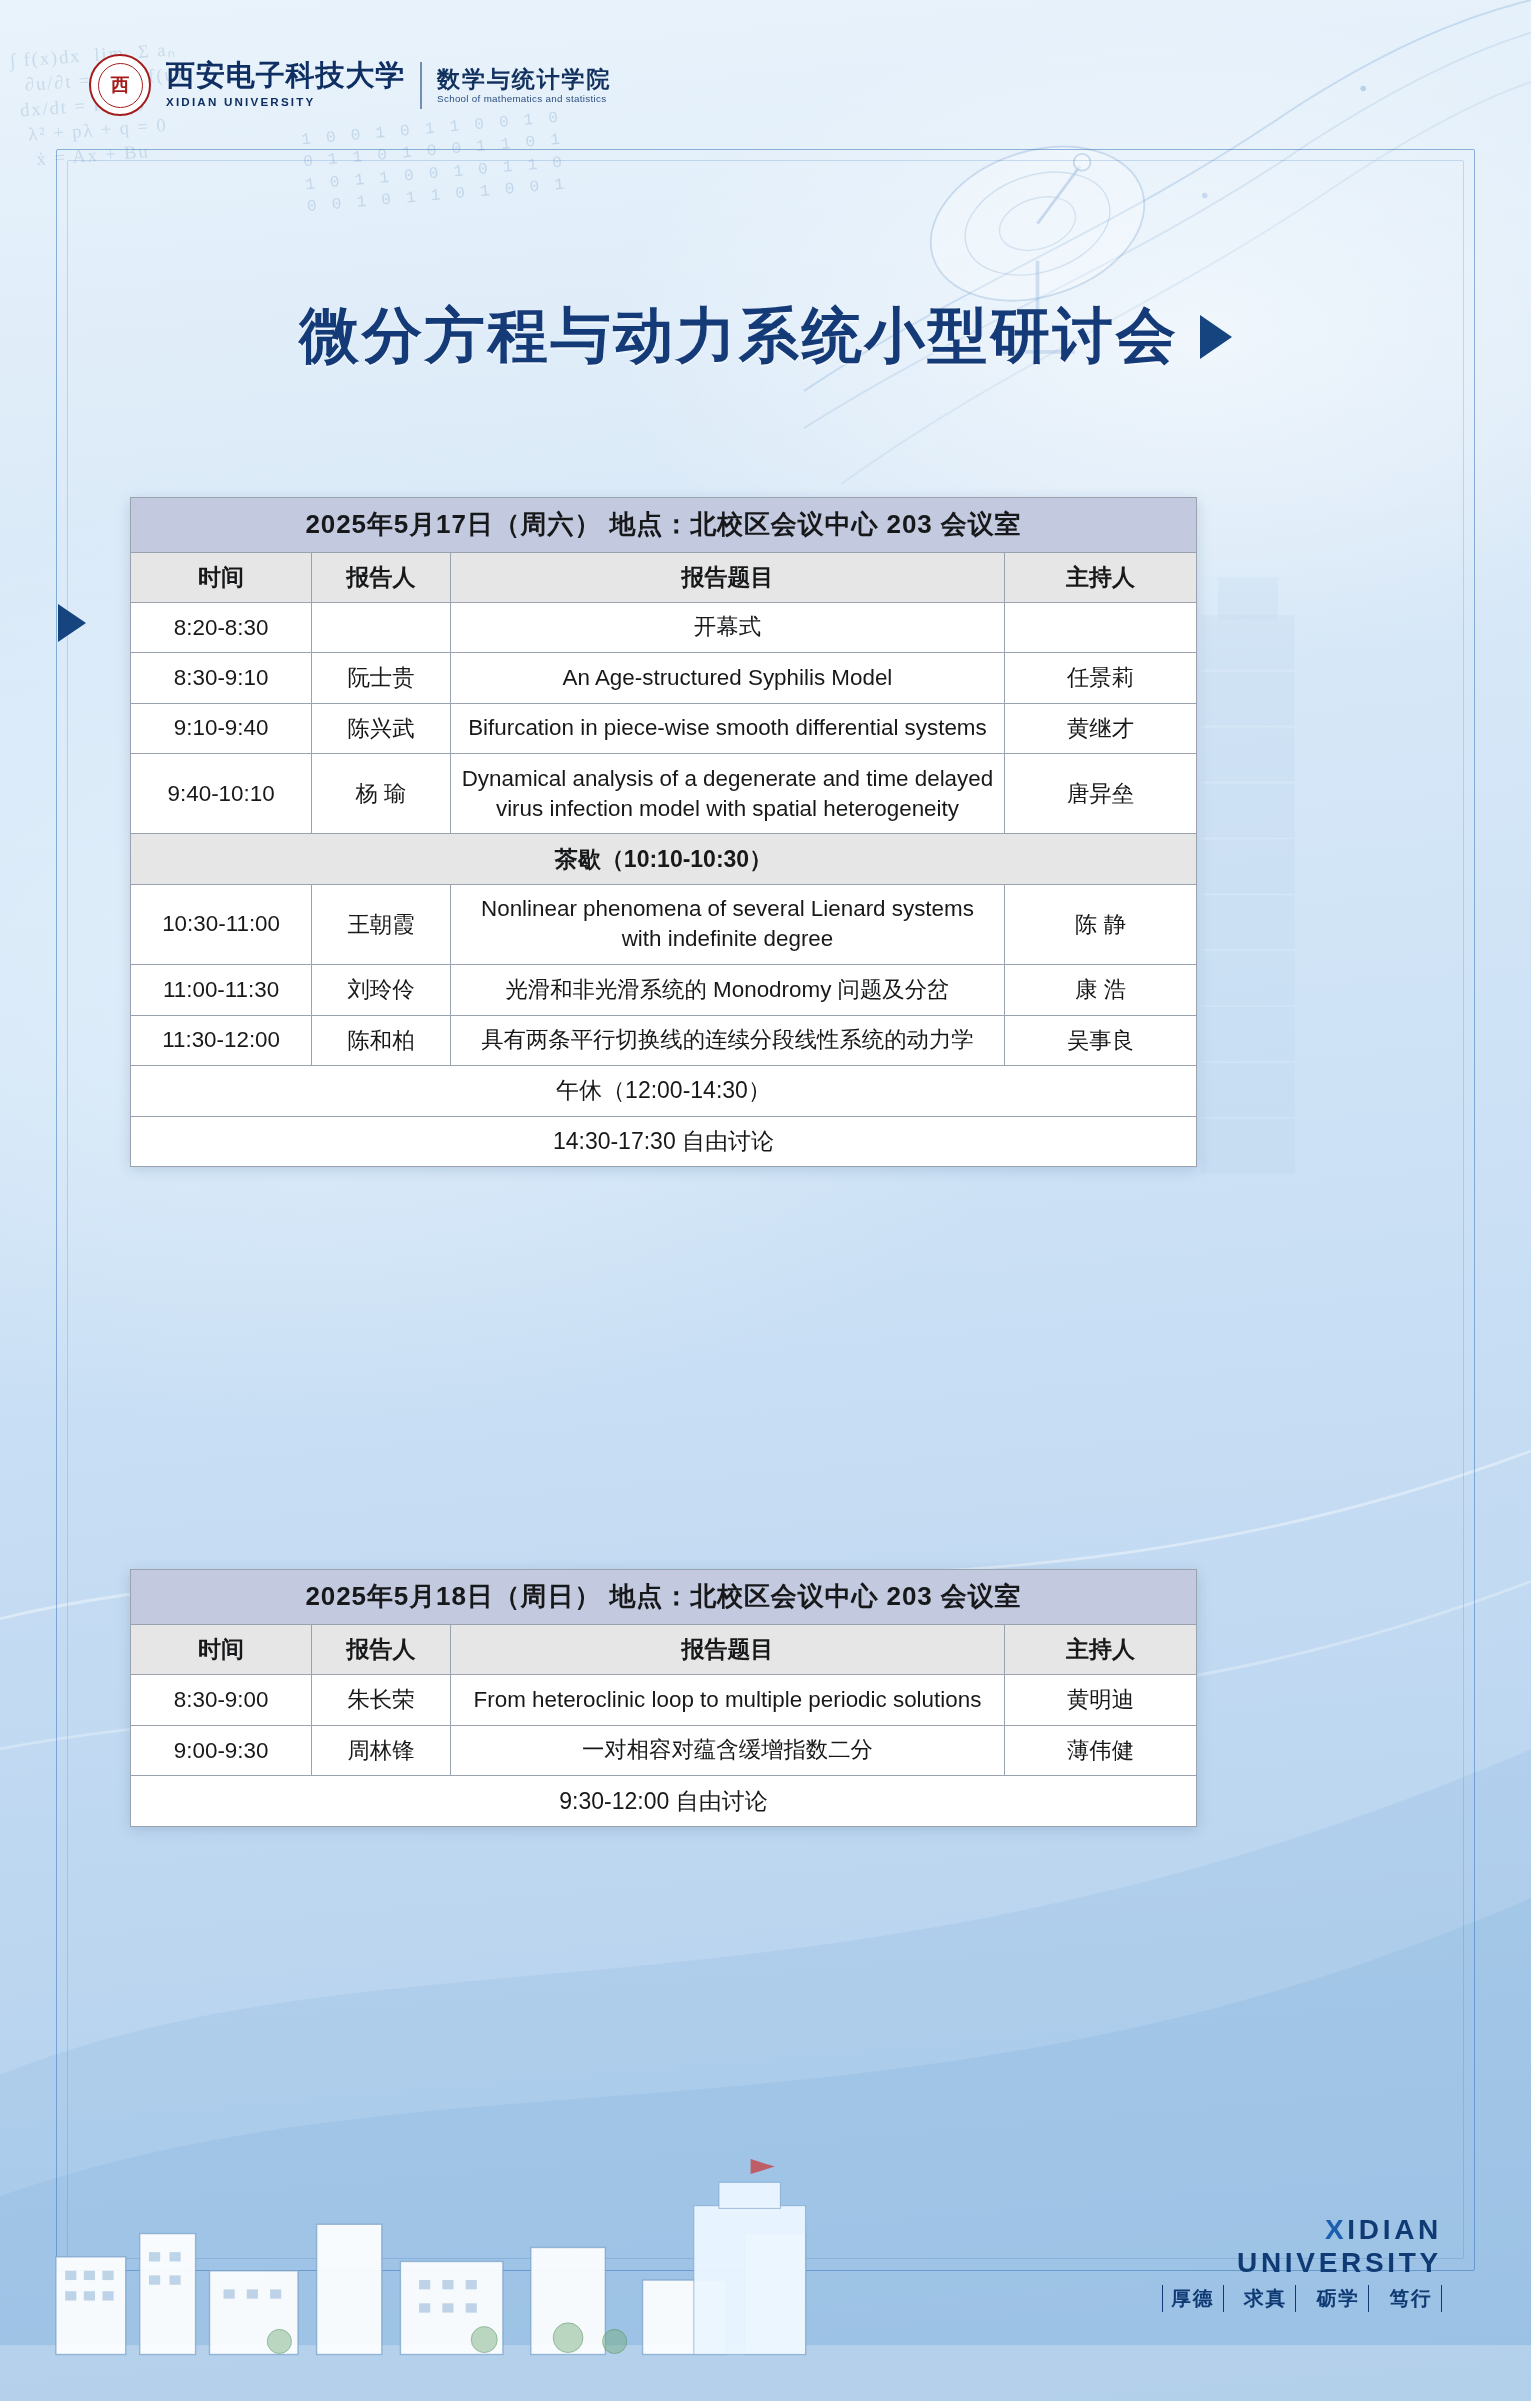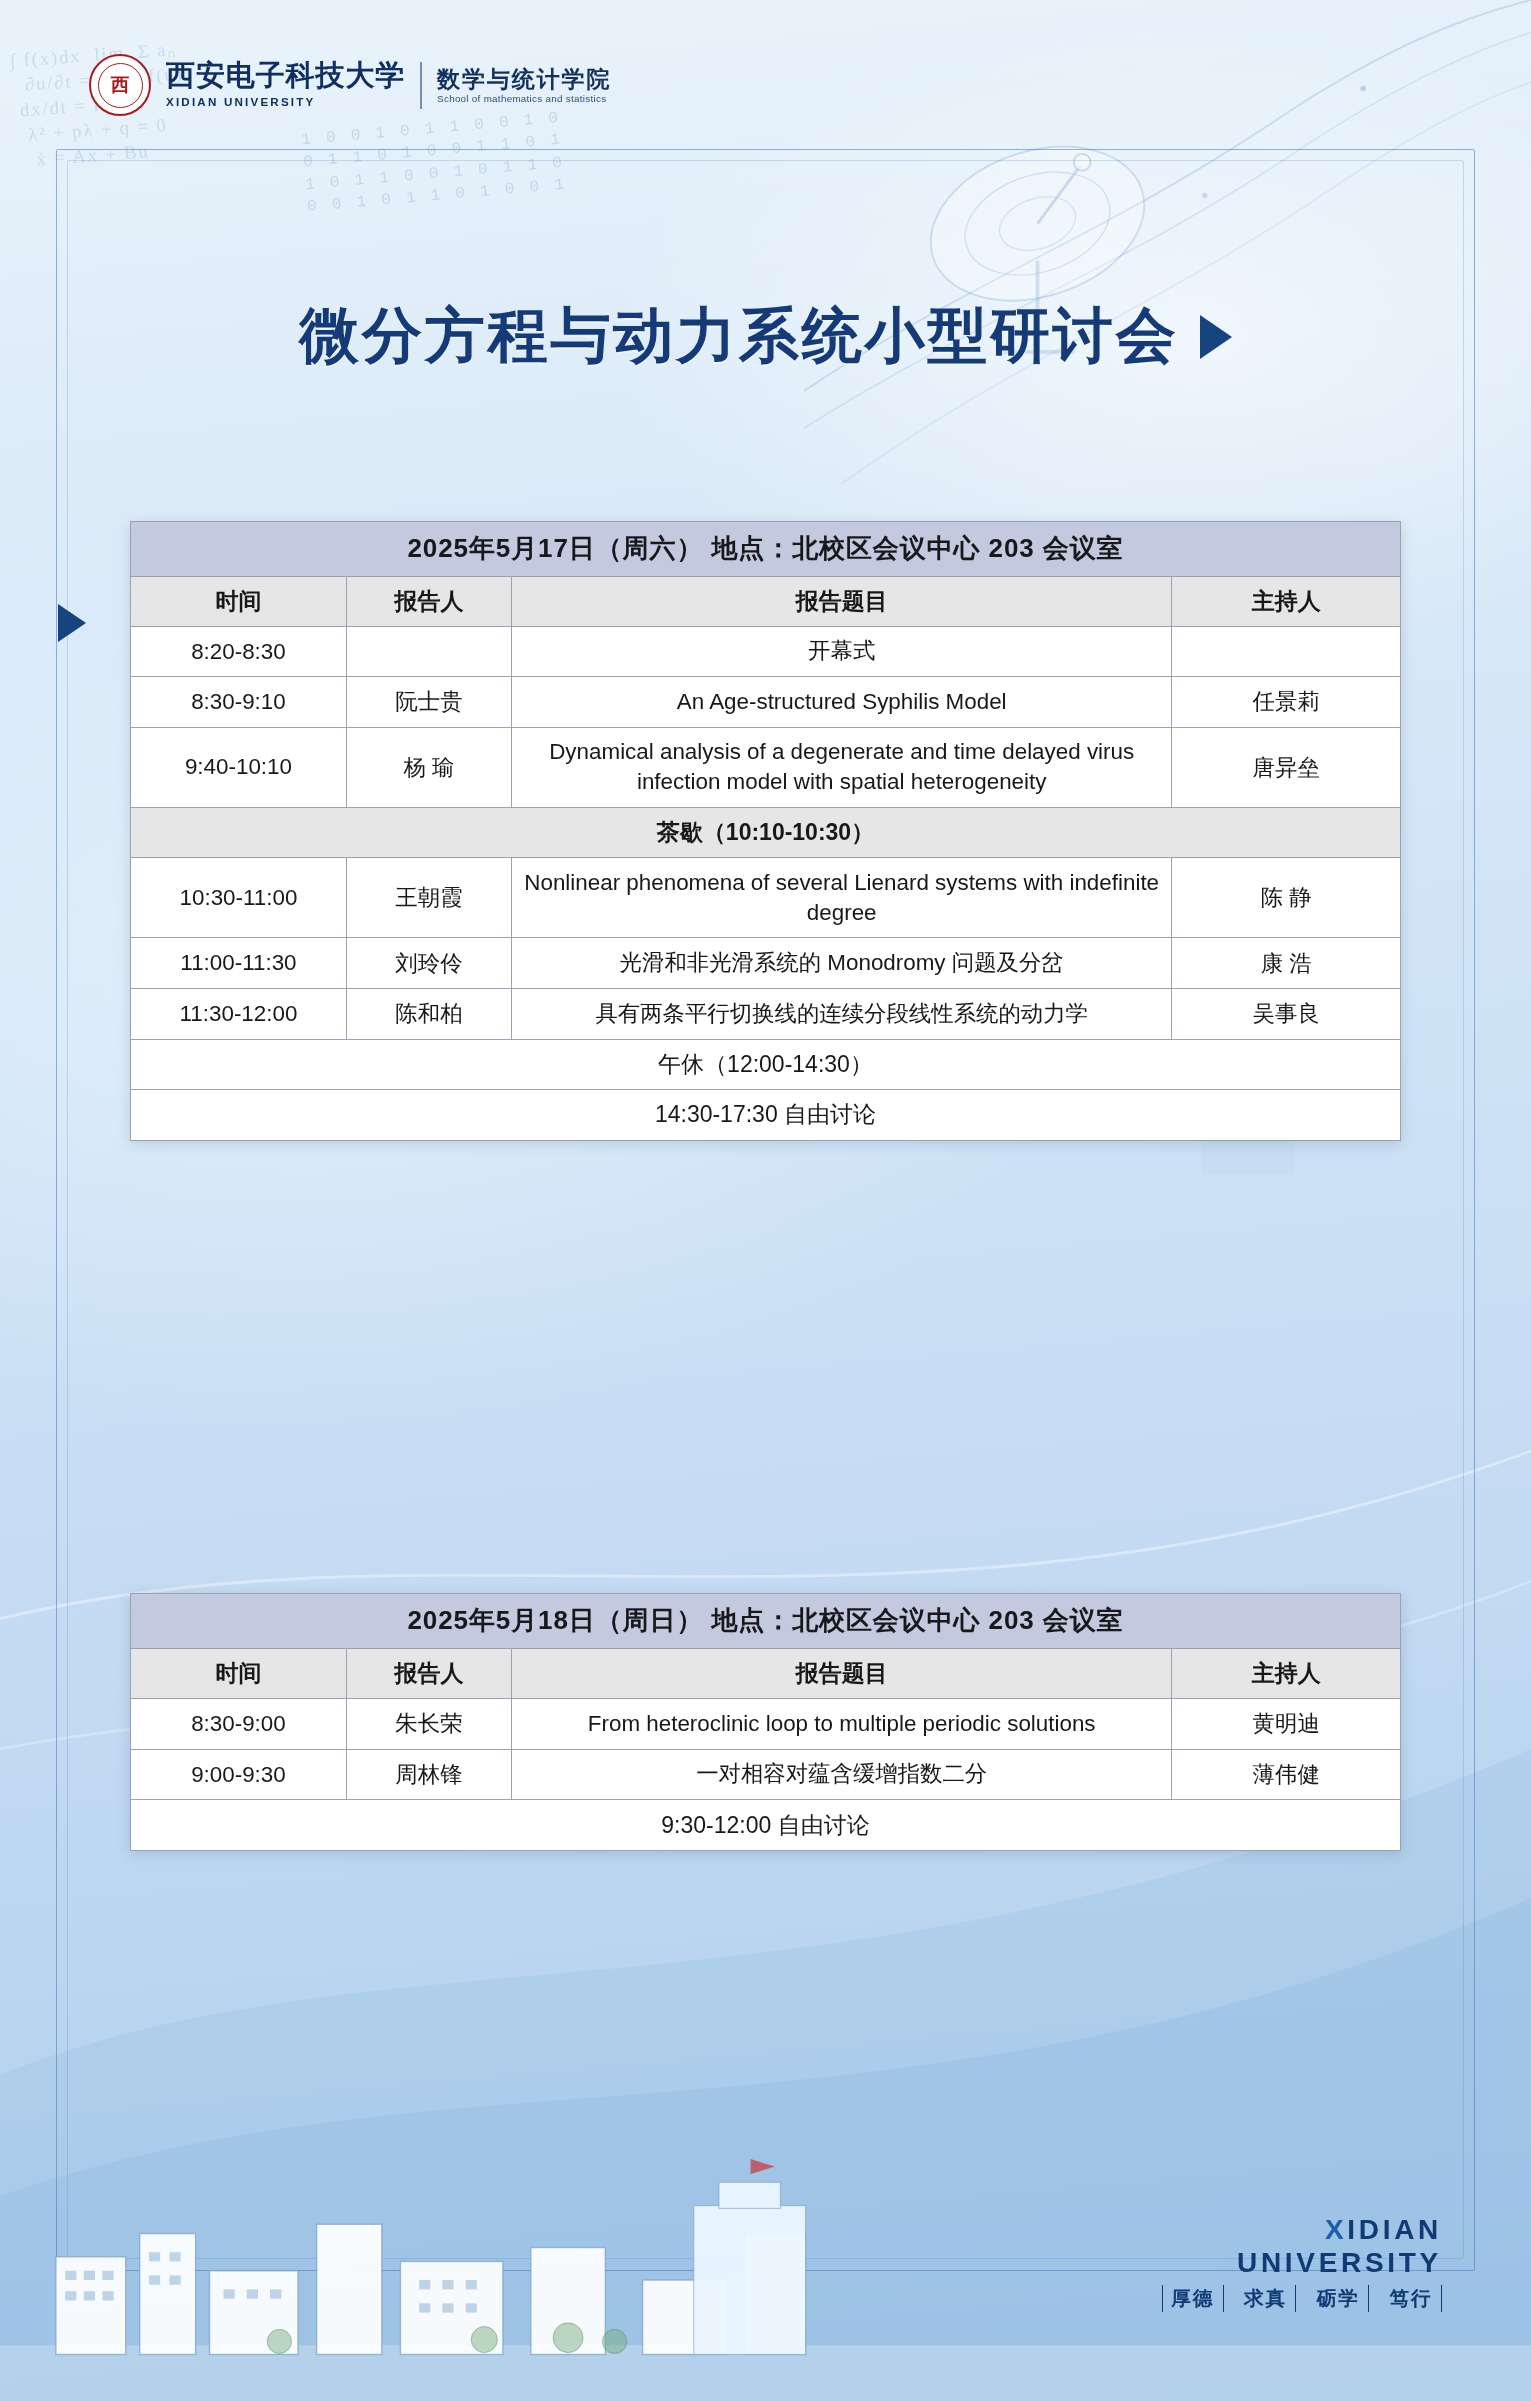--- a/index.html
+++ b/index.html
@@ -196,24 +196,23 @@
     width: 0; height: 0;
     border-top: 19.6px solid transparent;
     border-bottom: 19.6px solid transparent;
     border-left: 28px solid #15447f;
   }
 
   
   .table-wrap {
     position: absolute;
     left: 130px;
-    width: 1271px;
+    width: 1067px;
     background: #fff;
     box-shadow: 0 2.8px 13px rgba(30,70,120,0.18);
-    margin-top: 24px;
   }
   #day1-table { top: 497px; }
   #day2-table { top: 1569px; }
 
   table.sched {
     width: 100%;
     border-collapse: collapse;
     table-layout: fixed;
     background: #fff;
   }
@@ -391,20 +390,26 @@
             <td class="cell-time">8:20-8:30</td>
             <td class="cell-speaker"></td>
             <td class="cell-title">开幕式</td>
             <td class="cell-chair"></td>
           </tr>
           <tr>
             <td class="cell-time">8:30-9:10</td>
             <td class="cell-speaker">阮士贵</td>
             <td class="cell-title">An Age-structured Syphilis Model</td>
             <td class="cell-chair">任景莉</td>
+          </tr>
+          <tr>
+            <td class="cell-time">9:10-9:40</td>
+            <td class="cell-speaker">陈兴武</td>
+            <td class="cell-title">Bifurcation in piece-wise smooth differential systems</td>
+            <td class="cell-chair">黄继才</td>
           </tr>
           <tr>
             <td class="cell-time">9:40-10:10</td>
             <td class="cell-speaker">杨 瑜</td>
             <td class="cell-title">Dynamical analysis of a degenerate and time delayed virus infection model with spatial heterogeneity</td>
             <td class="cell-chair">唐异垒</td>
           </tr>
           <tr class="full-row">
             <td colspan="4">茶歇（10:10-10:30）</td>
           </tr>

